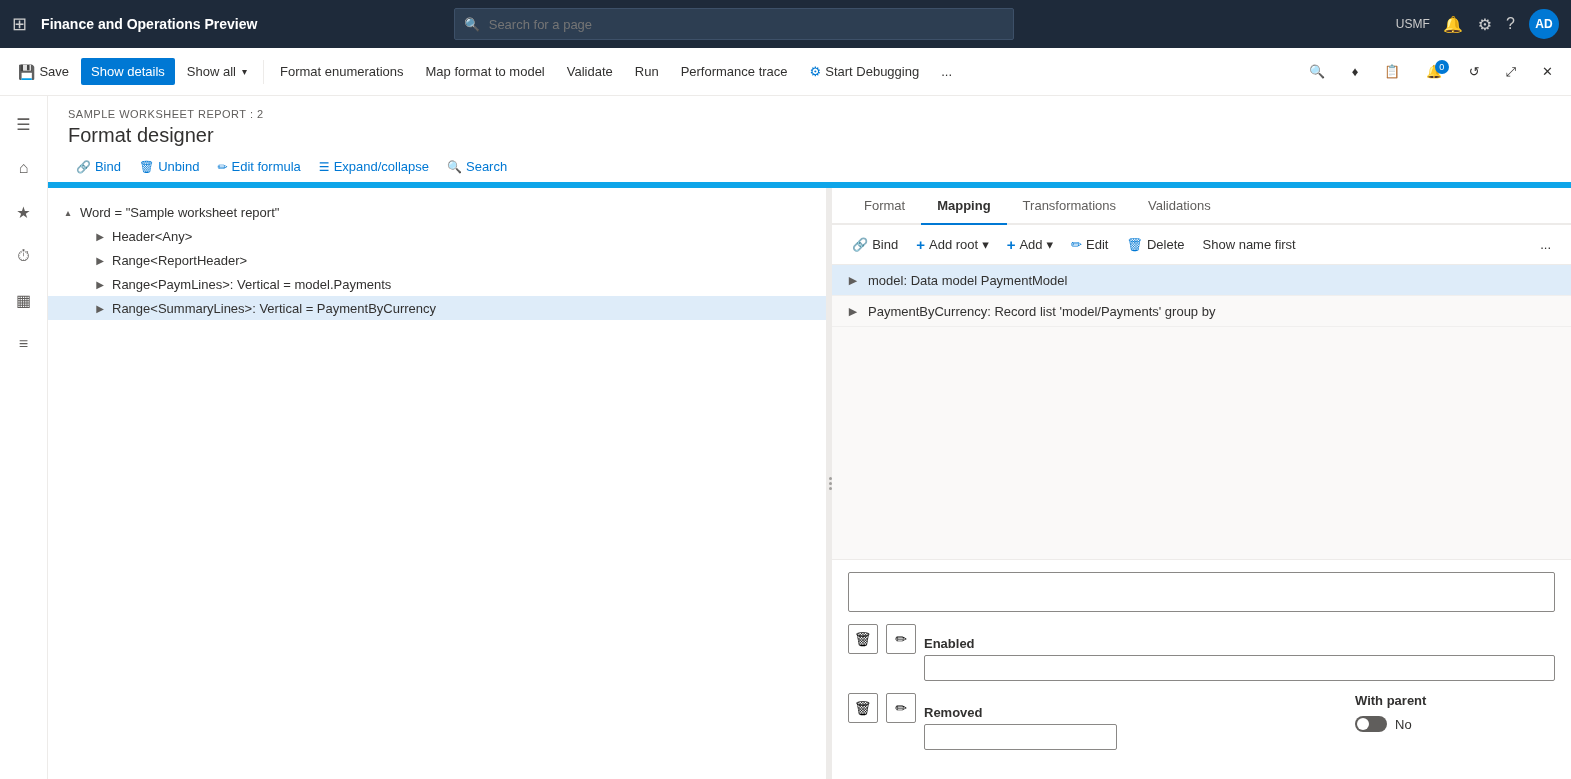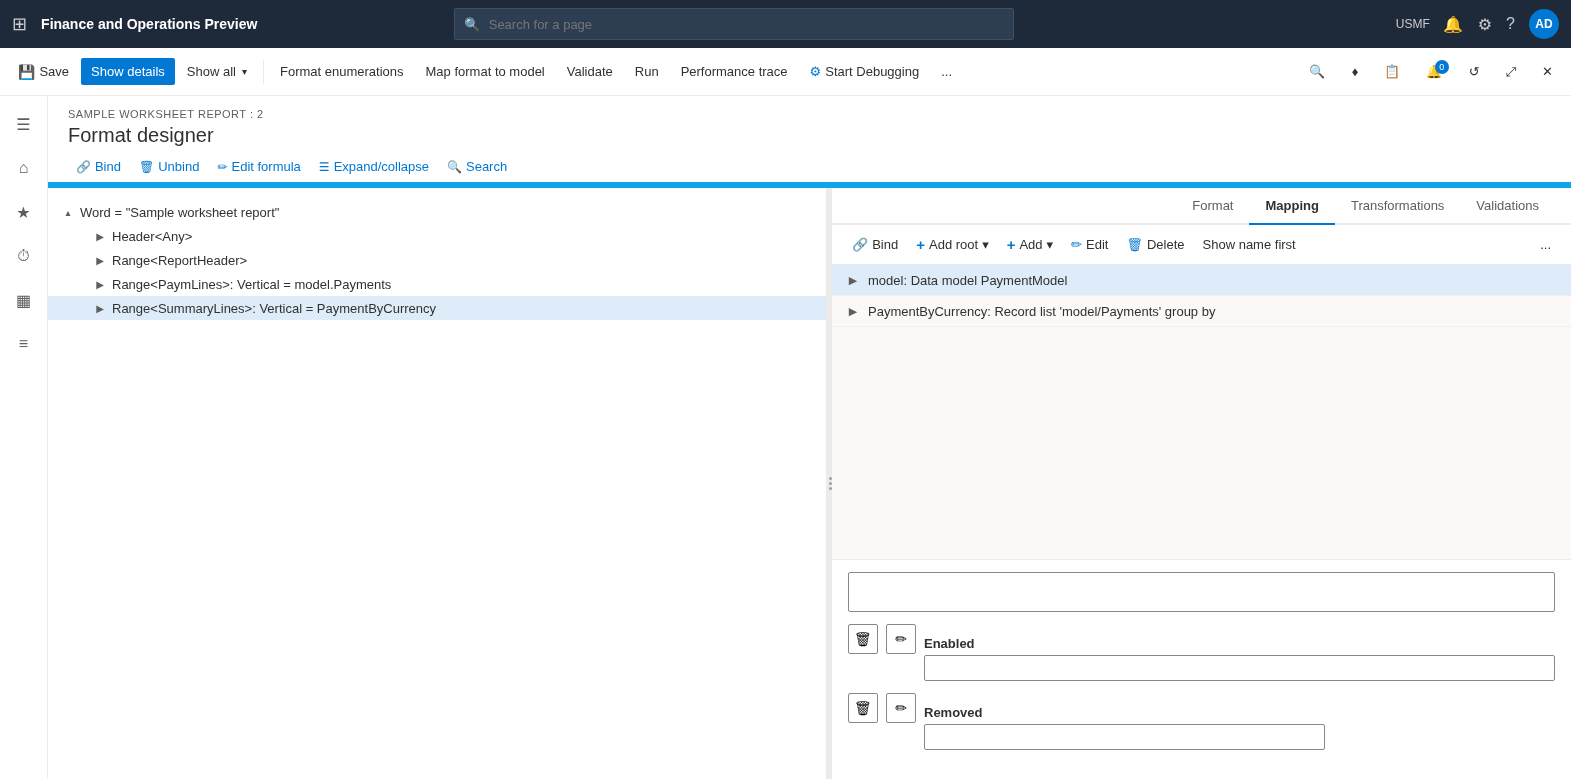--- a/index.html
+++ b/index.html
@@ -232,21 +232,20 @@
     }
 
     
     .tab-bar {
       background: #fff;
       display: flex;
       align-items: flex-end;
       padding: 0 16px;
       border-bottom: 2px solid #edebe9;
       gap: 0;
-      justify-content: flex-end;
     }
     .tab {
       padding: 10px 16px;
       font-size: 13px;
       color: #605e5c;
       cursor: pointer;
       border-bottom: 2px solid transparent;
       margin-bottom: -2px;
     }
     .tab.active { color: #323130; border-bottom: 2px solid #0078d4; font-weight: 600; }
@@ -640,20 +639,29 @@
           </div>
 
           
           <div class="formula-row">
             <button class="formula-icon-btn">🗑</button>
             <button class="formula-icon-btn">✏</button>
             <div class="formula-field">
               <div class="formula-label">Removed</div>
               <input type="text" class="formula-text-input" value="" style="width: calc(100% - 230px); display: inline-block;">
             </div>
+            <div class="formula-right">
+              <div class="formula-label">With parent</div>
+              <div class="toggle-row">
+                <div class="toggle">
+                  <div class="toggle-thumb"></div>
+                </div>
+                <span>No</span>
+              </div>
+            </div>
           </div>
 
         </div>
 
       </div>
     </div>
   </div>
 </div>
 
 </body></html>

